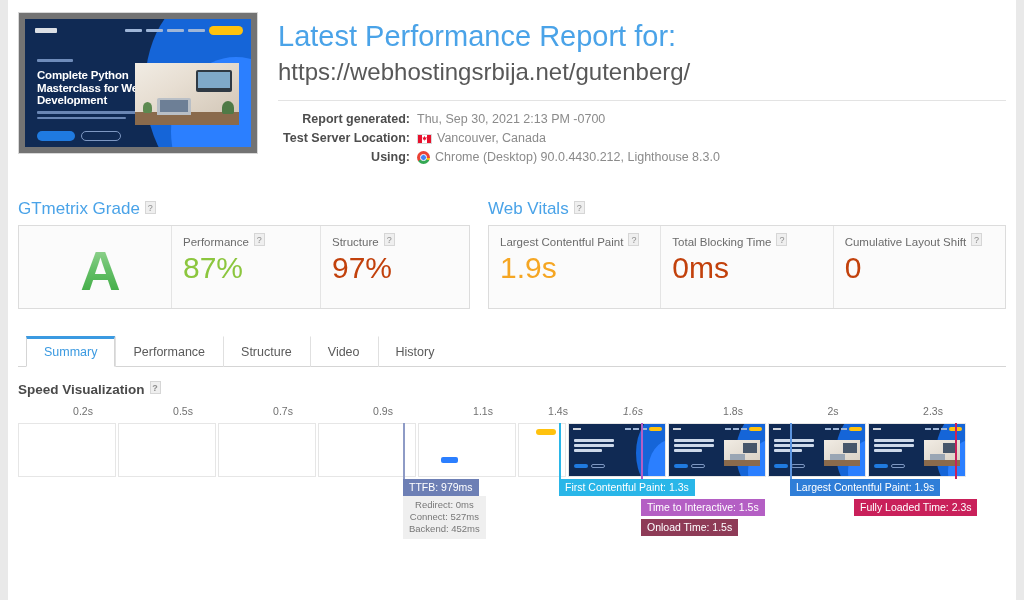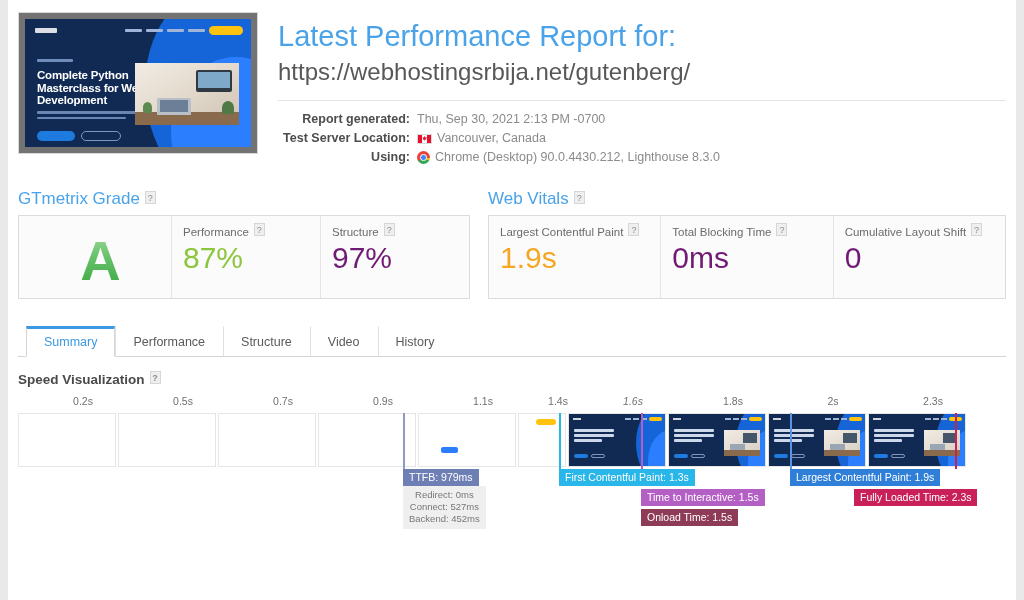--- a/index.html
+++ b/index.html
@@ -112,36 +112,36 @@
 
   
   .help {
     display:inline-block; width: 11px; height: 13px; line-height: 13px;
     background: #efefef; border: 1px solid #d6d6d6; color: #8d8d8d;
     font-size: 9px; text-align: center; vertical-align: 3px;
     margin-left: 5px; box-sizing: border-box; font-family:"Liberation Sans",sans-serif;
   }
 
   
-  .scores { display: flex; padding: 0 10px; margin-top: 22px; gap: 18px; }
+  .scores { display: flex; padding: 0 10px; margin-top: 32px; gap: 18px; }
   .scol-a { width: 452px; }
   .scol-b { flex: 1; }
   .sec-title { color: #4aa3e8; font-size: 17px; margin-bottom: 6px; }
   .card-row { display: flex; border: 1px solid #dcdcdc; background: #fbfbfb; height: 82px; }
   .cell { flex: 1; border-left: 1px solid #e4e4e4; padding: 7px 0 0 11px; box-sizing: border-box; position: relative;}
   .cell:first-child { border-left: none; }
   .cell-label { font-size: 11.5px; color: #6b6b6b; }
   .cell-val { font-size: 30px; line-height: 36px; margin-top: 2px; font-weight: normal; }
   .grade-cell { flex: 0 0 152px; display:flex; align-items:center; justify-content:center; }
   .grade {
     font-size: 56px; line-height: 56px; font-weight: bold;
     background: linear-gradient(180deg,#9ed89a 0%,#66c069 45%,#3aa93f 100%);
     -webkit-background-clip: text; background-clip: text; color: transparent;
   }
-  .v-green { color: #701a75; }
+  .v-green { color: #c2410c; }
   .v-ygreen { color: #8cc63e; }
   .v-orange { color: #f5a623; }
 
   
   .tabs { display: flex; margin: 26px 10px 0 10px; border-bottom: 1px solid #d5d5d5; padding-left: 8px; }
   .tab {
     padding: 8px 17px 7px 17px; font-size: 12.5px; color: #5a5a5a;
     border: 1px solid transparent; border-bottom: none; position: relative; top: 1px;
     background: transparent;
   }

